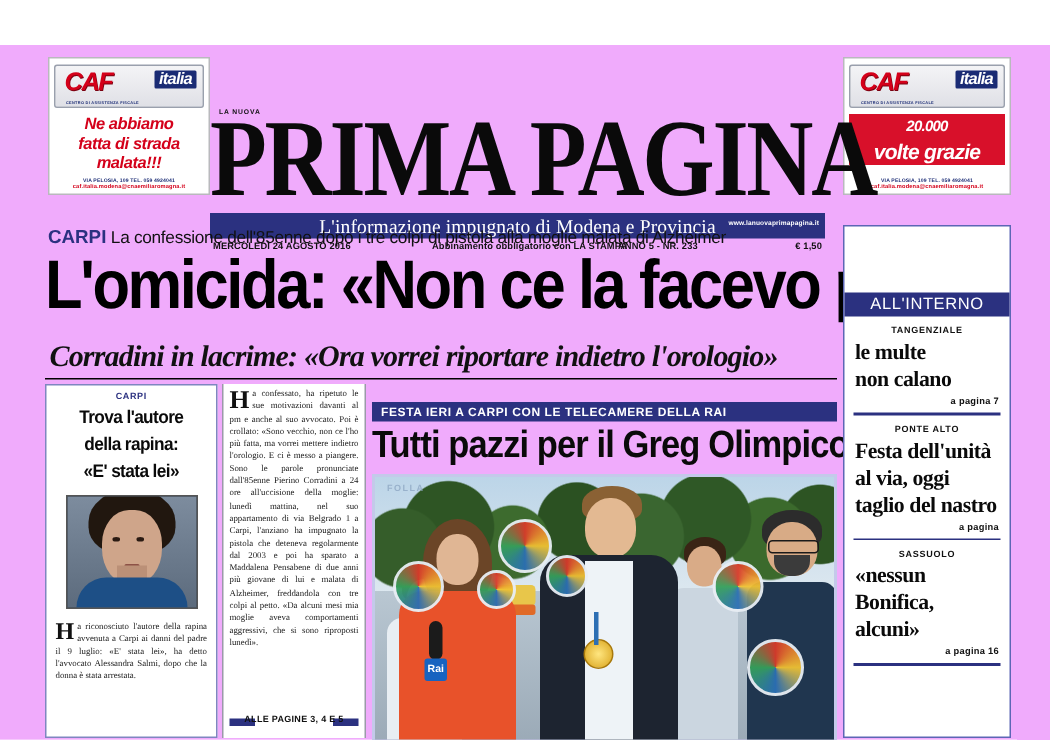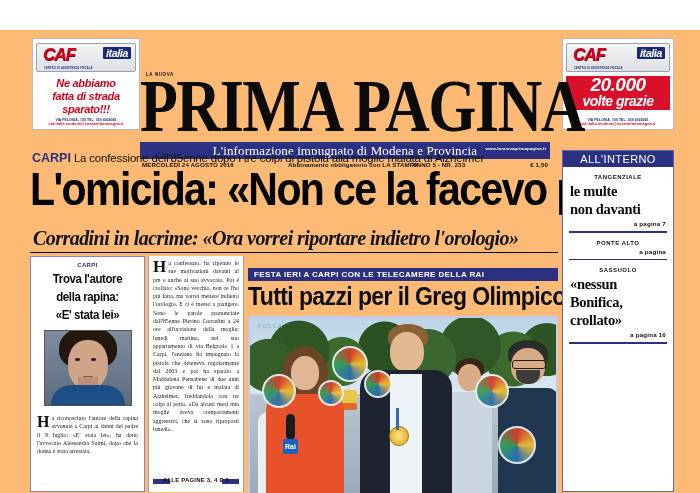--- a/index.html
+++ b/index.html
@@ -5,21 +5,21 @@
   html,body{margin:0;padding:0;}
   body{
     width:700px;height:493px;
     background:#ffffff;
     font-family:"Liberation Sans", sans-serif;
     overflow:hidden;
     position:relative;
   }
   .page{
     position:absolute;left:0;top:0;width:700px;height:493px;
-    background:#fdba74;
+    background:#f0abfc;
   }
 
   
   .masthead{
     position:absolute;left:0;top:30px;width:700px;height:112px;
   }
   .ad-box{
     position:absolute;top:8px;
     width:108px;height:92px;
     border:1px solid #b9b9bd;
@@ -58,21 +58,21 @@
     text-align:center;color:#d4001a;font-weight:bold;
     font-size:11px;line-height:13px;margin-top:5px;
     font-style:italic;
     letter-spacing:-0.3px;
   }
   .ad-red-band{
     margin:4px 3px 0 3px;background:#d8102a;
     color:#fff;text-align:center;font-weight:bold;font-style:italic;
     line-height:17px;letter-spacing:-0.5px;
   }
-  .ad-red-band .l1{font-size:19px;display:block;text-align:center;}
+  .ad-red-band .l1{font-size:10px;display:block;text-align:center;}
   .ad-red-band .l2{font-size:14px;display:block;}
   .ad-contact{
     position:absolute;left:0;right:0;bottom:3px;text-align:center;
   }
   .ad-contact .c1{font-size:3.4px;color:#1a2b74;font-weight:bold;display:block;letter-spacing:0.1px;}
   .ad-contact .c2{font-size:3.8px;color:#d4001a;font-weight:bold;display:block;letter-spacing:0.1px;}
 
   .nuova{
     position:absolute;left:146px;top:42px;
     font-size:4.5px;font-weight:bold;color:#111;letter-spacing:0.6px;
@@ -272,20 +272,21 @@
   
   .sidebar{
     position:absolute;left:562px;top:150px;width:112px;height:342px;
     border:1px solid #5d66b5;
     box-sizing:border-box;background:#fff;
   }
   .sb-head{
     height:16px;background:#2b3180;color:#fff;
     text-align:center;font-size:11px;line-height:16px;
     letter-spacing:0.4px;
+    margin-top:44px;
   }
   .sb-item{padding:0 7px;}
   .sb-cat{
     text-align:center;font-size:6px;font-weight:bold;color:#111;
     letter-spacing:0.5px;margin-top:7px;
   }
   .sb-title{
     font-family:"Liberation Serif", serif;
     font-weight:bold;font-size:14.5px;line-height:18px;
     color:#0a0a0a;margin-top:2px;letter-spacing:-0.3px;
@@ -312,21 +313,21 @@
 
     <div class="ad-box ad-left">
       <div class="caf-logo">
         <span class="caf-txt">CAF</span>
         <span class="italia">italia</span>
         <span class="sub">CENTRO DI ASSISTENZA FISCALE</span>
       </div>
       <div class="ad-slogan">
         <div>Ne abbiamo</div>
         <div>fatta di strada</div>
-        <div>sparato!!!</div>
+        <div>malata!!!</div>
       </div>
       <div class="ad-contact">
         <span class="c1">VIA PELOSIA, 109 TEL. 059 4924041</span>
         <span class="c2">caf.italia.modena@cnaemiliaromagna.it</span>
       </div>
     </div>
 
     <div class="ad-box ad-right">
       <div class="caf-logo">
         <span class="caf-txt">CAF</span>
@@ -465,37 +466,42 @@
     </div>
   </div>
 
   <div class="sidebar">
     <div class="sb-head">ALL'INTERNO</div>
 
     <div class="sb-item">
       <div class="sb-cat">TANGENZIALE</div>
       <div class="sb-title">
         <div>le multe</div>
-        <div>non davanti</div>
+        <div>non calano</div>
       </div>
       <div class="sb-page">a pagina 7</div>
     </div>
     <div class="sb-rule"></div>
 
     <div class="sb-item">
       <div class="sb-cat">PONTE ALTO</div>
+      <div class="sb-title">
+        <div>Festa dell'unità</div>
+        <div>al via, oggi</div>
+        <div>taglio del nastro</div>
+      </div>
       <div class="sb-page">a pagina</div>
     </div>
     <div class="sb-rule"></div>
 
     <div class="sb-item">
       <div class="sb-cat">SASSUOLO</div>
       <div class="sb-title">
         <div>«nessun</div>
         <div>Bonifica,</div>
-        <div>crollato»</div>
+        <div>alcuni»</div>
       </div>
       <div class="sb-page">a pagina 16</div>
     </div>
     <div class="sb-rule"></div>
   </div>
 
 </div>
 
 </body></html>

